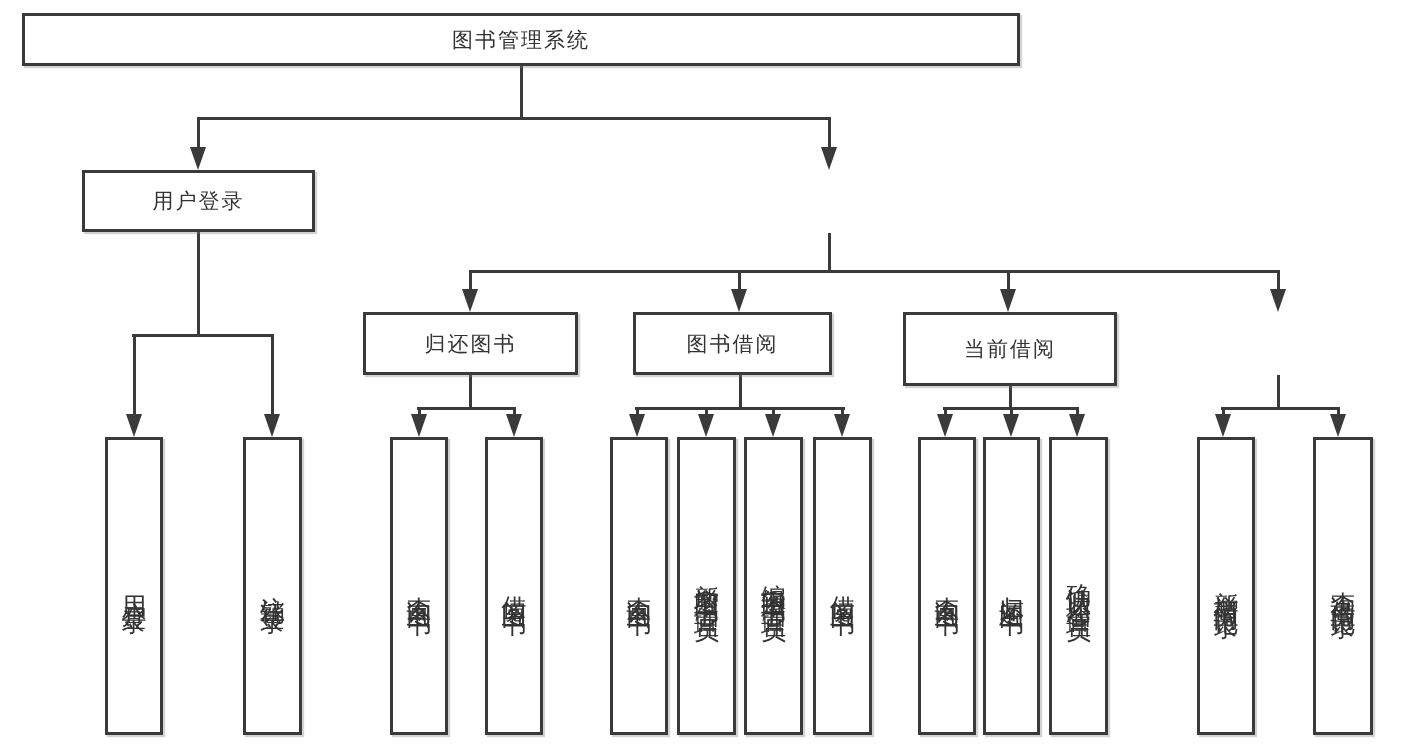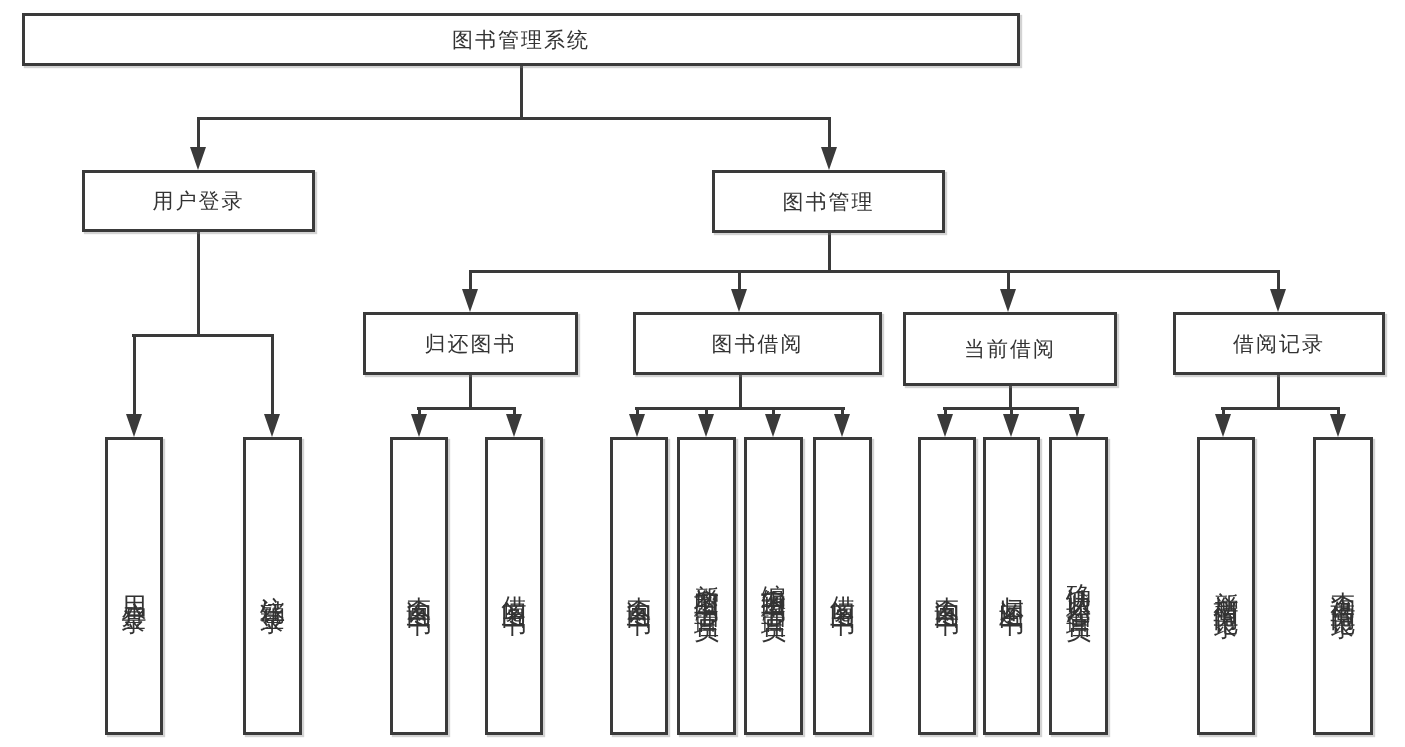--- a/index.html
+++ b/index.html
@@ -112,26 +112,24 @@
       <div class="arrowhead" style="left: 1069px; top: 414px;"></div>
       <div class="vline" style="left: 1221.5px; top: 407px; height: 14px;"></div>
       <div class="arrowhead" style="left: 1215px; top: 414px;"></div>
       <div class="vline" style="left: 1336.5px; top: 407px; height: 14px;"></div>
       <div class="arrowhead" style="left: 1330px; top: 414px;"></div>
     </div>
 
   <div class="box hbox" style="left:22px;top:13px;width:998px;height:53px;">图书管理系统</div>
 
   <div class="box hbox" style="left:82px;top:170px;width:233px;height:62px;">用户登录</div>
-  <div class="box hbox" style="left:712px;top:170px;width:233px;height:63px;">图书管理</div>
 
   <div class="box hbox" style="left:363px;top:312px;width:215px;height:63px;">归还图书</div>
-  <div class="box hbox" style="left:633px;top:312px;width:249px;height:63px;">图书借阅</div>
+  <div class="box hbox" style="left:633px;top:312px;width:199px;height:63px;">图书借阅</div>
   <div class="box hbox" style="left:903px;top:312px;width:214px;height:74px;">当前借阅</div>
-  <div class="box hbox" style="left:1173px;top:312px;width:212px;height:63px;">借阅记录</div>
 
   <div class="box leaf" style="left:105px;top:437px;width:58px;height:298px;">
     <span>用户登录</span>
   </div>
   <div class="box leaf" style="left:243px;top:437px;width:59px;height:298px;">
     <span>注销登录</span>
   </div>
 
   <div class="box leaf" style="left:390px;top:437px;width:58px;height:298px;">
     <span>查询图书</span>

